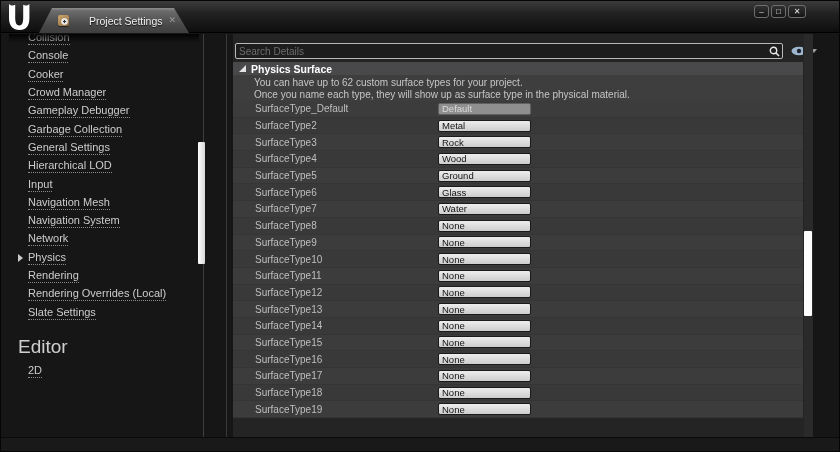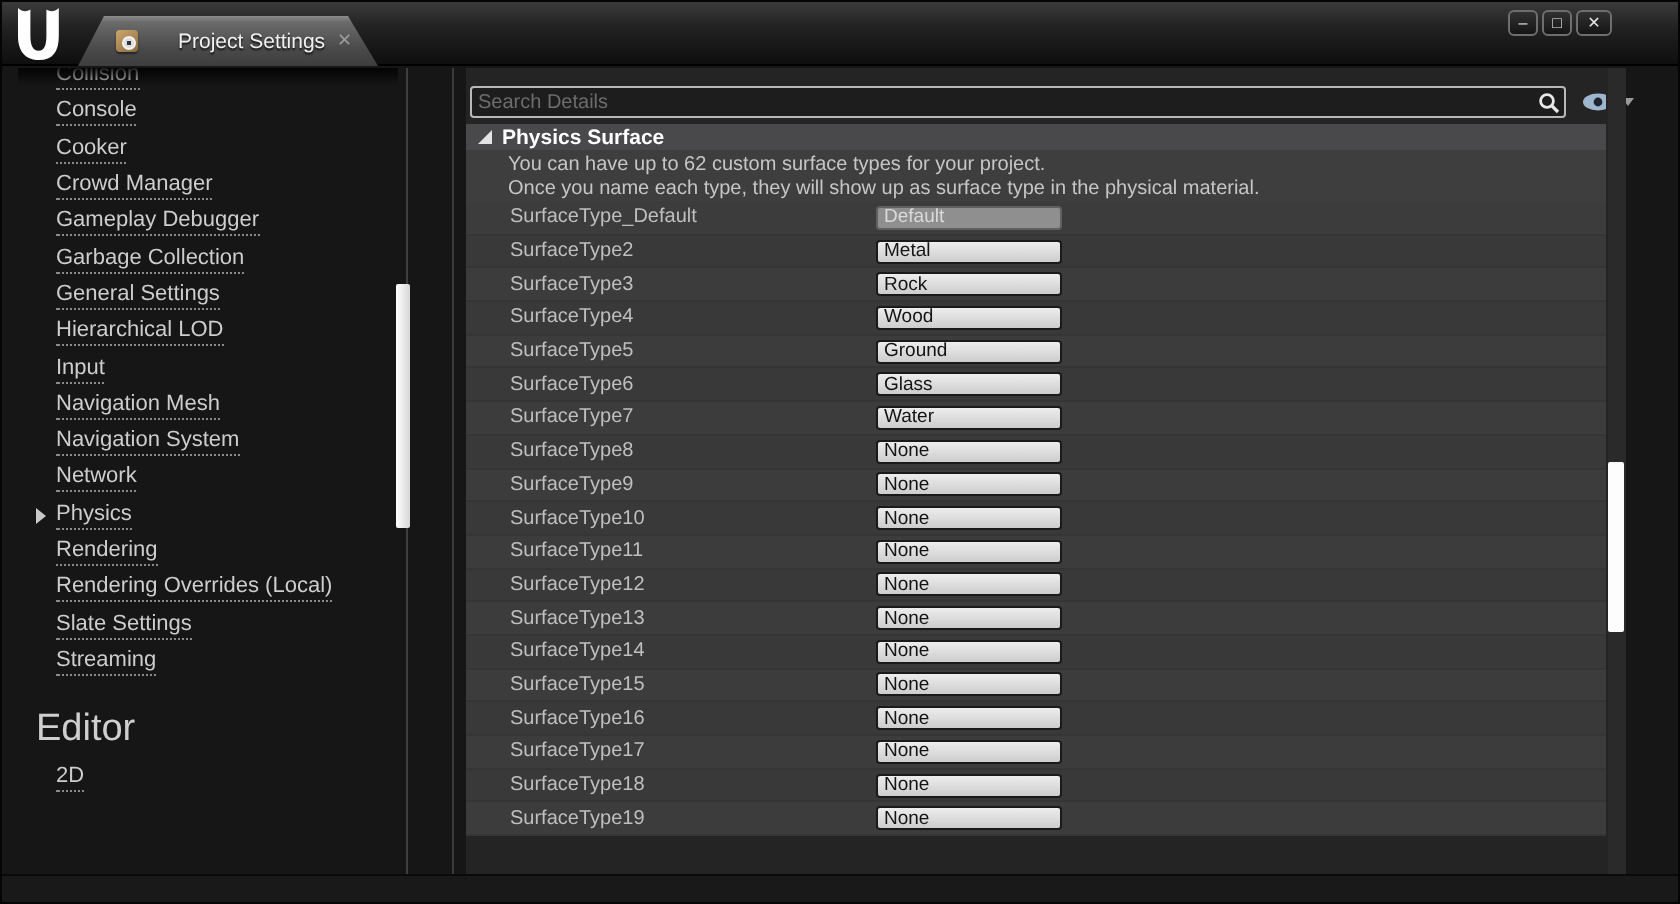--- a/index.html
+++ b/index.html
@@ -192,23 +192,20 @@
       </div>
       <div class="nav-item">
           <span class="link">Rendering</span>
         </div>
       <div class="nav-item">
           <span class="link">Rendering Overrides (Local)</span>
         </div>
       <div class="nav-item">
           <span class="link">Slate Settings</span>
         </div>
-      <div class="nav-item">
-          <span class="link">Streaming</span>
-        </div>
       <div class="section-title">Editor</div>
       <div class="nav-item">
           <span class="link">2D</span>
         </div>
     </div>
   </div>
   <div class="sidebar-bottom-line"></div>
   <div class="side-scroll-track"></div>
   <div class="side-scroll-thumb"></div>
   <div class="splitter"></div>

